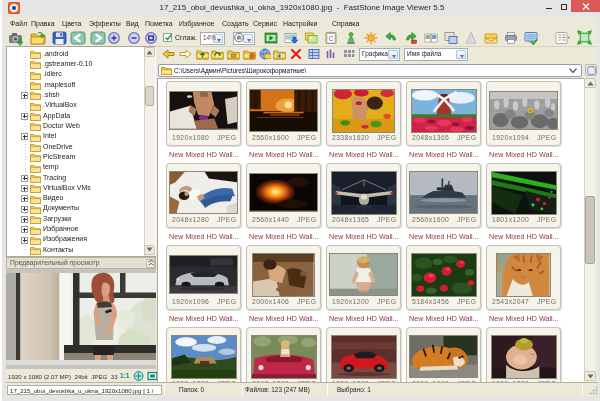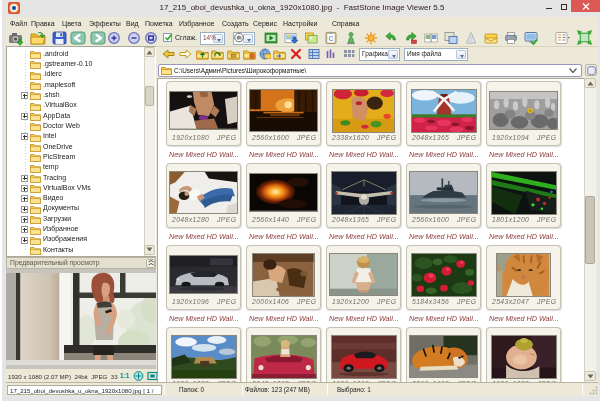--- a/index.html
+++ b/index.html
@@ -480,21 +480,21 @@
 <div class="txt" style="left:172px;top:67px;font-size:6.4px;color:#111;">C:\Users\Админ\Pictures\Широкоформатные\</div>
 <svg class="abs" style="left:567px;top:68px" width="8" height="5" viewBox="0 0 8 5">
       <path d="M0.5 0.5 L4 4.5 L7.5 0.5" fill="none" stroke="#555" stroke-width="1.2"></path>
     </svg>
 <div class="abs" style="left:583px;top:64px;width:12px;height:12px;background:#f0ede0;border:1px solid #b9b4a2;border-radius:2px;"></div>
 <svg class="abs" style="left:584.5px;top:65.5px" width="9" height="9" viewBox="0 0 9 9">
       <ellipse cx="4.5" cy="2" rx="3.8" ry="1.6" fill="#cdd4ee" stroke="#5a62a8" stroke-width="0.7"></ellipse>
       <path d="M0.7 2 V7 a3.8 1.6 0 0 0 7.6 0 V2" fill="#e8ebf8" stroke="#5a62a8" stroke-width="0.7"></path>
     </svg>
 
-<div class="abs" style="left:155px;top:78px;width:427px;height:304px;background:#fff;border-top:1px solid #aca899;border-left:1px solid #aca899;overflow:hidden;font-style:italic;" id="grid">
+<div class="abs" style="left:155px;top:78px;width:427px;height:304px;background:#fff;border-top:1px solid #aca899;border-left:1px solid #aca899;overflow:hidden;" id="grid">
 <div class="abs" style="left:8px;top:1.6px;width:75px;height:65px;background:#f6f4ea;border:1px solid #c5c2b2;border-radius:4px;box-shadow:0.5px 0.5px 1px rgba(0,0,0,0.15);"></div>
 <svg class="abs thumb" style="left:11.0px;top:12.2px;border:1px solid #8a887c;" width="69.0" height="38.8" viewBox="0 0 100 64" preserveAspectRatio="none">
         <rect width="100" height="64" fill="#141110"></rect>
         <path d="M0 34 L30 24 L40 64 L0 64z" fill="#e9e4dc"></path>
         <path d="M82 12 L100 8 L100 52 L86 56z" fill="#d6cec2"></path>
         <path d="M34 0 L62 0 L66 22 L58 42 L42 40 L36 18z" fill="#c08a64"></path>
         <path d="M30 22 L40 30 L36 42 L28 34z" fill="#ad7955"></path>
         <path d="M66 24 L74 32 L68 44 L60 36z" fill="#ad7955"></path>
         <ellipse cx="50" cy="45" rx="7" ry="4.5" fill="#7a2d8a"></ellipse>
         <path d="M36 50 L66 46 L72 64 L40 64z" fill="#a06a4a"></path>

